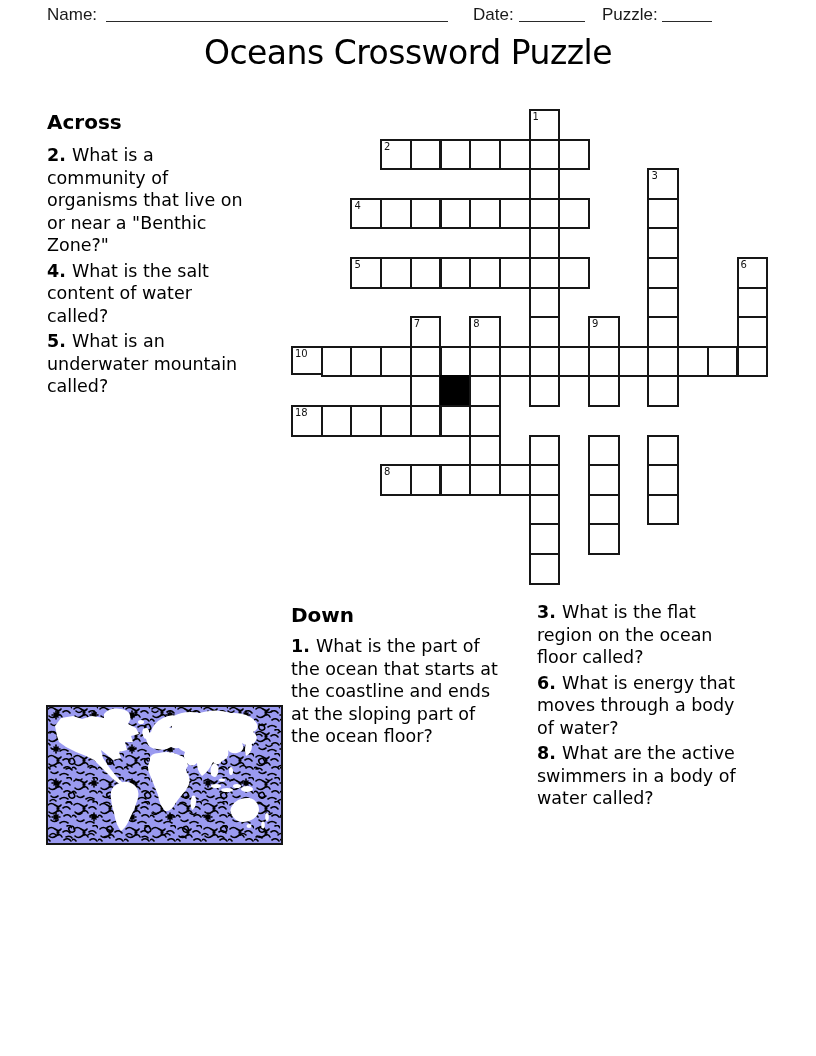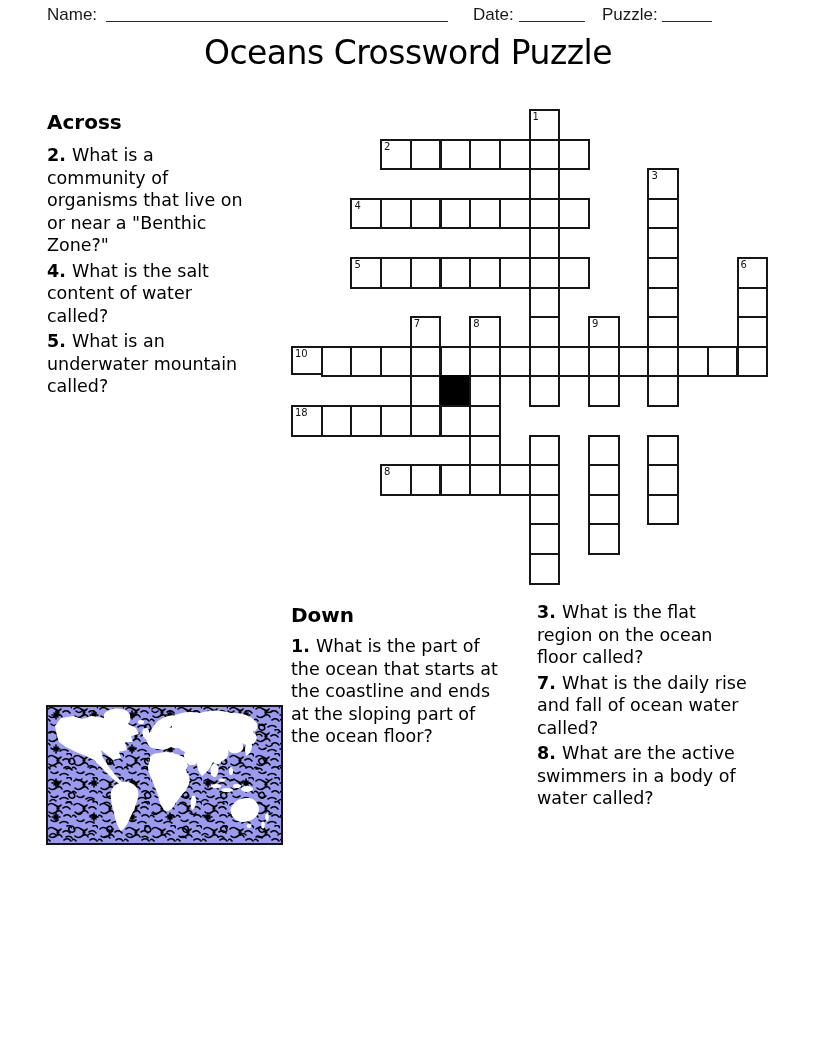--- a/index.html
+++ b/index.html
@@ -169,21 +169,21 @@
 <div class="clue-col col-mid">
   <p class="clue-heading mid">Down</p>
   <div>
       <p class="clue"><b>1. </b>What is the part of the ocean that starts at the coastline and ends at the sloping part of the ocean floor?</p>
     </div>
 </div>
 
 <div class="clue-col col-right">
   <div>
       <p class="clue"><b>3. </b>What is the flat region on the ocean floor called?</p>
-      <p class="clue"><b>7. </b>What is the daily rise and fall of ocean water called?</p>
+      <p class="clue"><b>6. </b>What is energy that moves through a body of water?</p>
       <p class="clue"><b>8. </b>What are the active swimmers in a body of water called?</p>
     </div>
 </div>
 
 <div id="map-wrap">
   <svg width="237" height="140" viewBox="0 0 237 140">
     <defs>
       <pattern id="squig1" width="26" height="24" patternUnits="userSpaceOnUse">
         <g fill="none" stroke-width="1.6" stroke-linecap="round" stroke="#000000">
           <path d="M2 4 Q5 1 9 4 T15 4"></path>

